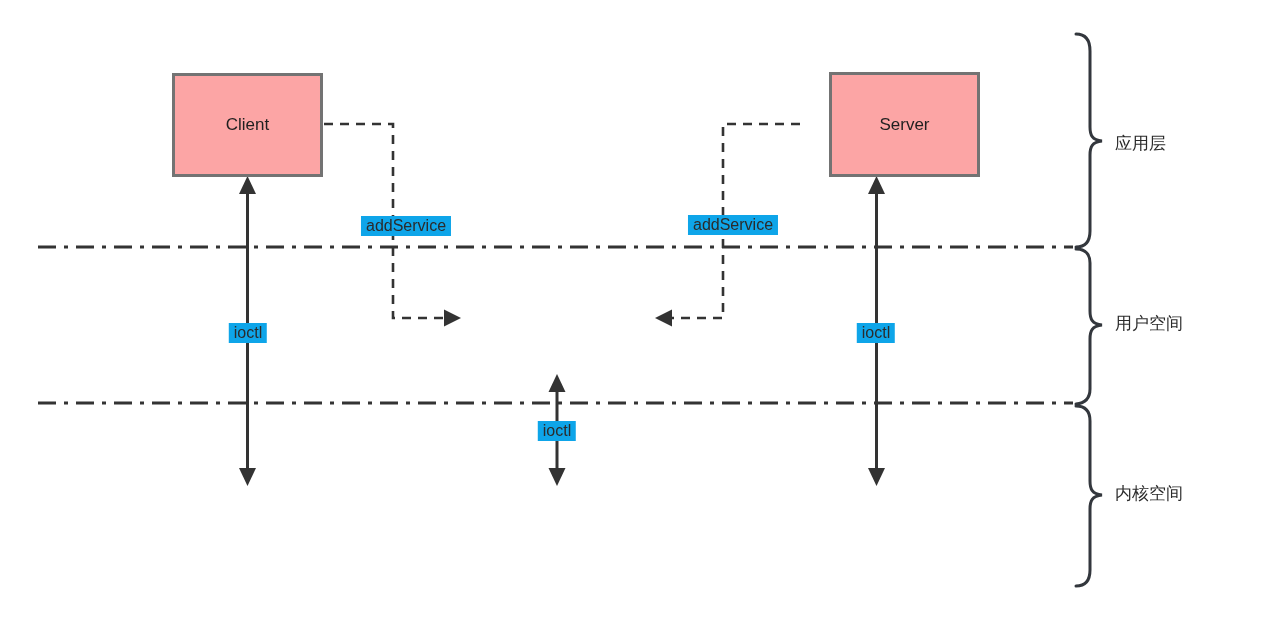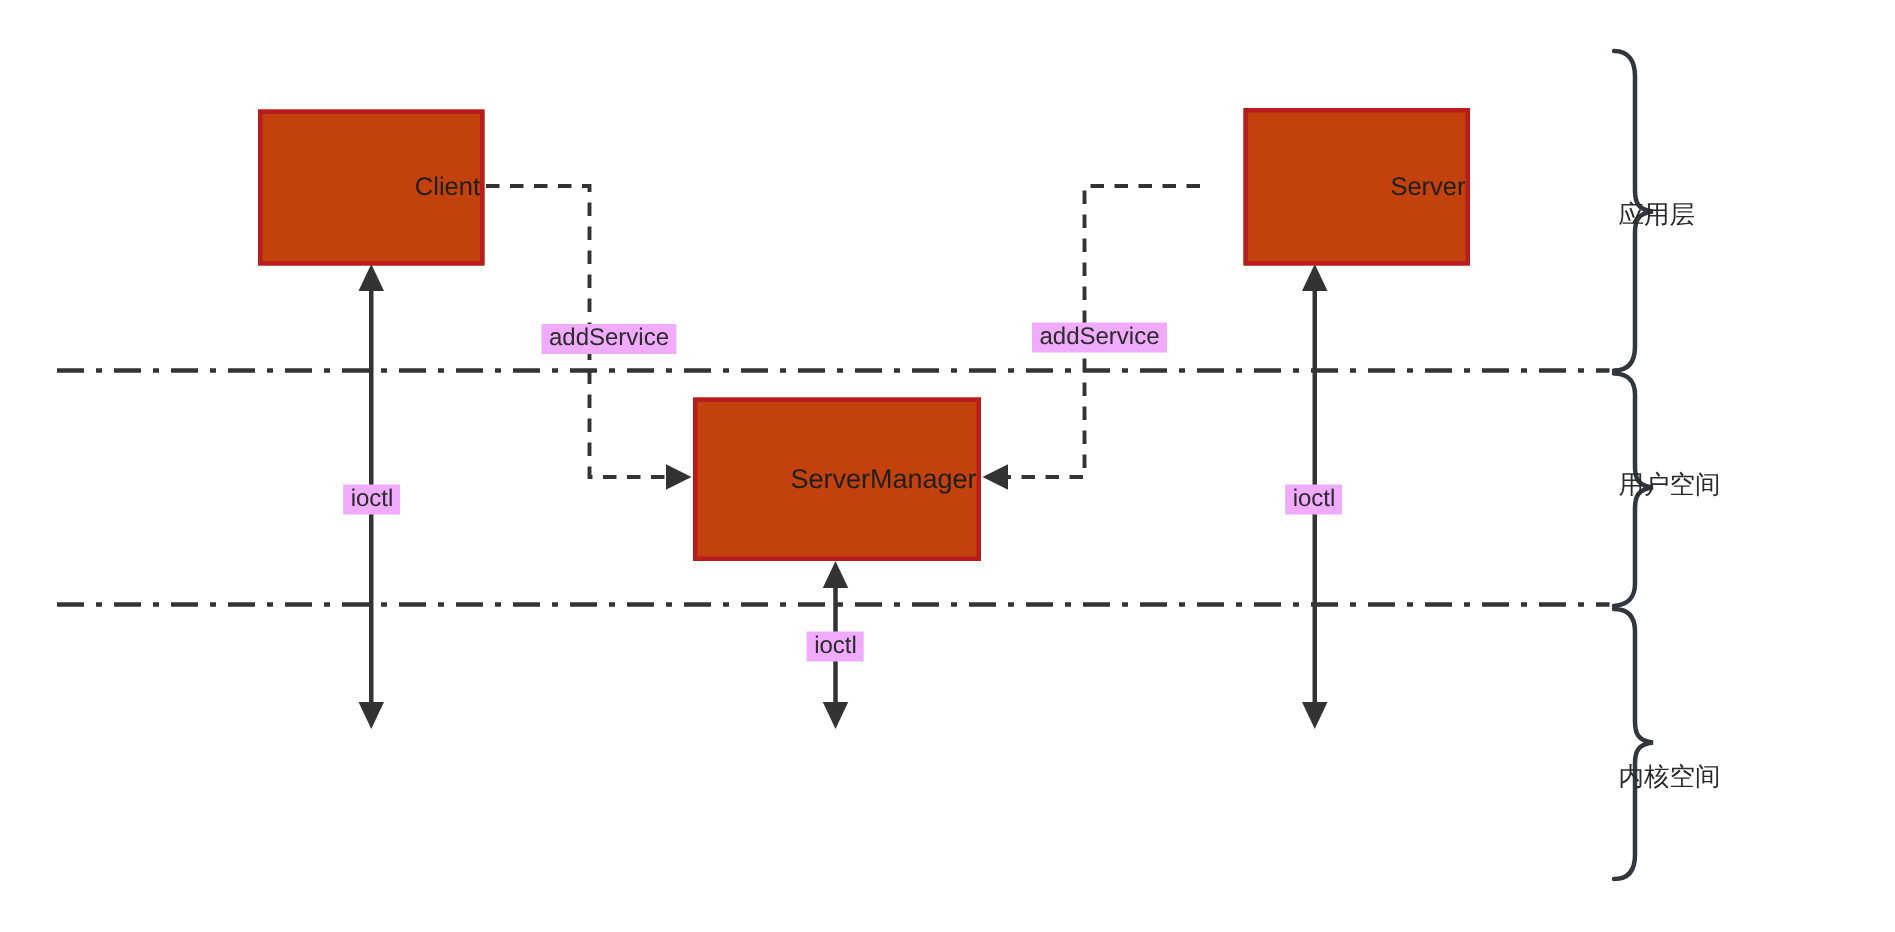--- a/index.html
+++ b/index.html
@@ -15,61 +15,61 @@
     background: #ffffff;
     overflow: hidden;
   }
   .layer-svg {
     position: absolute;
     left: 0;
     top: 0;
   }
   .node {
     position: absolute;
-    background: #c2410c;
-    border: 3px solid #b91c1c;
+    background: #fca5a5;
+    border: 3px solid #737373;
     box-sizing: border-box;
     display: flex;
-    align-items: flex-end;
+    align-items: center;
     justify-content: center;
     flex-direction: column;
     color: #1f1f1f;
     font-size: 17px;
     text-align: center;
   }
   .node-client  { left: 172px; top: 73px;  width: 151px; height: 104px; }
   .node-server  { left: 801px; top: 72px;  width: 151px; height: 105px; margin-left: 28px; }
   .node-manager { left: 462px; top: 265px; width: 192px; height: 109px; font-size: 18px; }
   .node-binder  { left: 122px; top: 485px; width: 866px; height: 97px;  line-height: 1.45; font-size: 16px; }
   .edge-label {
     position: absolute;
     transform: translate(-50%, -50%);
-    background: #f0abfc;
+    background: #0ea5e9;
     color: #2b2b2b;
     font-size: 16px;
     padding: 1px 5px;
     white-space: nowrap;
   }
   .lbl-addservice { left: 406px; top: 226px; }
   .lbl-getservice { left: 733px; top: 225px; }
   .lbl-ioctl-client  { left: 248px; top: 333px; }
   .lbl-ioctl-server  { left: 876px; top: 333px; }
   .lbl-ioctl-manager { left: 557px; top: 431px; }
   .layer-label {
     position: absolute;
     transform: translateY(-50%);
-    left: 1079px;
+    left: 1115px;
     color: #2a2a2a;
     font-size: 17px;
     white-space: nowrap;
     text-align: center;
   }
   .lbl-layer-app    { top: 143px; }
   .lbl-layer-user   { top: 323px; }
-  .lbl-layer-kernel { top: 493px; margin-top: 25px; }
+  .lbl-layer-kernel { top: 493px; }
 </style>
 </head>
 <body>
 
 <div class="canvas">
 
   <svg class="layer-svg" width="1263" height="621" viewBox="0 0 1263 621">
 
     <line x1="38" y1="247" x2="1073" y2="247" stroke="#333333" stroke-width="3" stroke-dasharray="18 8 4 8"></line>
     <line x1="38" y1="403" x2="1073" y2="403" stroke="#333333" stroke-width="3" stroke-dasharray="18 8 4 8"></line>
@@ -111,23 +111,20 @@
   </svg>
 
   <div class="node node-client">
     <span>Client</span>
   </div>
 
   <div class="node node-server">
     <span>Server</span>
   </div>
 
-  <div class="node node-manager">
-    <span>ServerManager</span>
-  </div>
 
 
   <div class="edge-label lbl-addservice">addService</div>
   <div class="edge-label lbl-getservice">addService</div>
   <div class="edge-label lbl-ioctl-client">ioctl</div>
   <div class="edge-label lbl-ioctl-server">ioctl</div>
   <div class="edge-label lbl-ioctl-manager">ioctl</div>
 
   <div class="layer-label lbl-layer-app">应用层</div>
   <div class="layer-label lbl-layer-user">用户空间</div>

